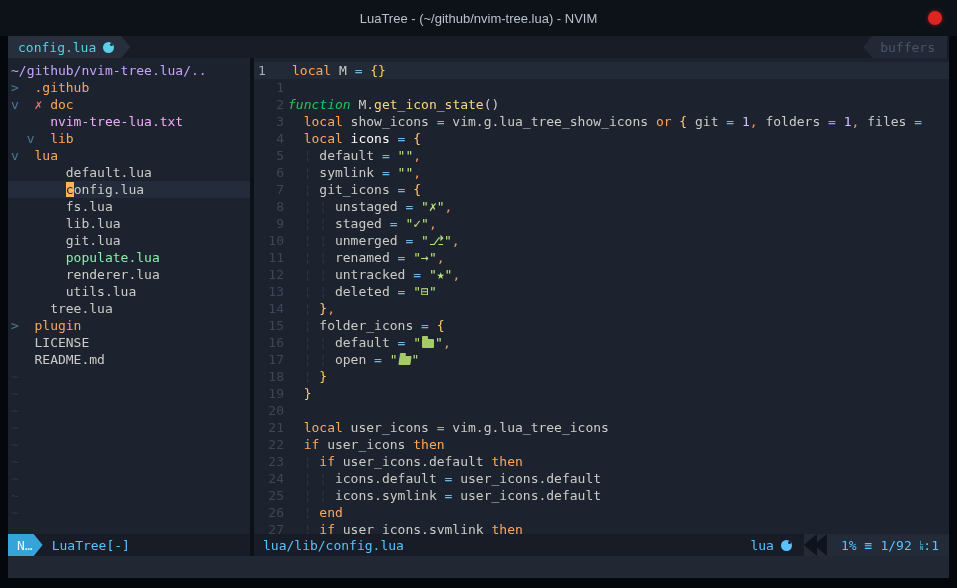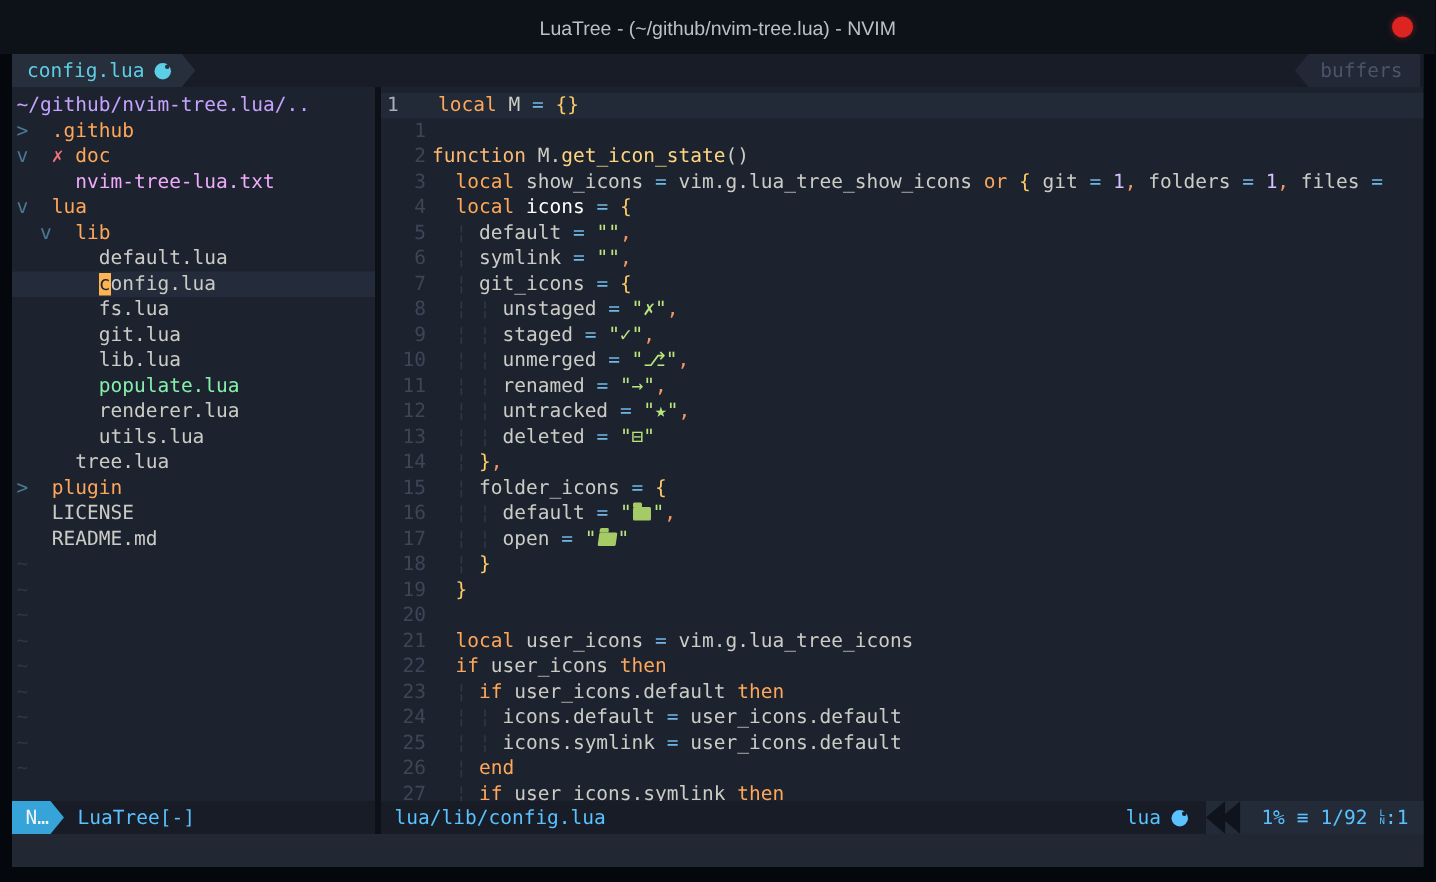--- a/index.html
+++ b/index.html
@@ -82,27 +82,27 @@
       <div class="tab-spacer"></div>
       <div class="buffers-chip">buffers</div>
     </div>
 
     <div class="panes">
       <div class="tree-pane" id="tree">
           <div class="trow" style="padding-left: 3px;"><span style="color: rgb(199, 163, 255);">~/github/nvim-tree.lua/..</span></div>
           <div class="trow" style="padding-left: 3px;"><span style="color: rgb(75, 120, 148);">&gt;  </span><span style="color: rgb(255, 167, 89);">.github</span></div>
           <div class="trow" style="padding-left: 3px;"><span style="color: rgb(75, 120, 148);">v  </span><span style="color: rgb(240, 113, 120);">✗ </span><span style="color: rgb(255, 167, 89);">doc</span></div>
           <div class="trow" style="padding-left: 3px;"><span style="color: rgb(203, 204, 198);">     </span><span style="color: #f0abfc;">nvim-tree-lua.txt</span></div>
+          <div class="trow" style="padding-left: 3px;"><span style="color: rgb(203, 204, 198);">  </span><span style="color: rgb(75, 120, 148);">v  </span><span style="color: rgb(255, 167, 89);">lib</span></div>
           <div class="trow" style="padding-left: 3px;"><span style="color: rgb(75, 120, 148);">v  </span><span style="color: rgb(255, 167, 89);">lua</span></div>
-          <div class="trow" style="padding-left: 3px;"><span style="color: rgb(203, 204, 198);">  </span><span style="color: rgb(75, 120, 148);">v  </span><span style="color: rgb(255, 167, 89);">lib</span></div>
           <div class="trow" style="padding-left: 3px;"><span style="color: rgb(203, 204, 198);">       </span><span style="color: rgb(203, 204, 198);">default.lua</span></div>
           <div class="trow cl" style="padding-left: 3px;"><span style="color: rgb(203, 204, 198);">       </span><span style="background: rgb(255, 180, 84); color: rgb(29, 35, 46);">c</span><span style="color: rgb(203, 204, 198);">onfig.lua</span></div>
           <div class="trow" style="padding-left: 3px;"><span style="color: rgb(203, 204, 198);">       </span><span style="color: rgb(203, 204, 198);">fs.lua</span></div>
+          <div class="trow" style="padding-left: 3px;"><span style="color: rgb(203, 204, 198);">       </span><span style="color: rgb(203, 204, 198);">lib.lua</span></div>
           <div class="trow" style="padding-left: 3px;"><span style="color: rgb(203, 204, 198);">       </span><span style="color: rgb(203, 204, 198);">git.lua</span></div>
-          <div class="trow" style="padding-left: 3px;"><span style="color: rgb(203, 204, 198);">       </span><span style="color: rgb(203, 204, 198);">lib.lua</span></div>
           <div class="trow" style="padding-left: 3px;"><span style="color: rgb(203, 204, 198);">       </span><span style="color: #86efac;">populate.lua</span></div>
           <div class="trow" style="padding-left: 3px;"><span style="color: rgb(203, 204, 198);">       </span><span style="color: rgb(203, 204, 198);">renderer.lua</span></div>
           <div class="trow" style="padding-left: 3px;"><span style="color: rgb(203, 204, 198);">       </span><span style="color: rgb(203, 204, 198);">utils.lua</span></div>
           <div class="trow" style="padding-left: 3px;"><span style="color: rgb(203, 204, 198);">     </span><span style="color: rgb(203, 204, 198);">tree.lua</span></div>
           <div class="trow" style="padding-left: 3px;"><span style="color: rgb(75, 120, 148);">&gt;  </span><span style="color: rgb(255, 167, 89);">plugin</span></div>
           <div class="trow" style="padding-left: 3px;"><span style="color: rgb(203, 204, 198);">   </span><span style="color: rgb(203, 204, 198);">LICENSE</span></div>
           <div class="trow" style="padding-left: 3px;"><span style="color: rgb(203, 204, 198);">   </span><span style="color: rgb(203, 204, 198);">README.md</span></div>
           <div class="trow" style="padding-left: 3px;"><span style="color: rgb(44, 55, 71);">~</span></div>
           <div class="trow" style="padding-left: 3px;"><span style="color: rgb(44, 55, 71);">~</span></div>
           <div class="trow" style="padding-left: 3px;"><span style="color: rgb(44, 55, 71);">~</span></div>
@@ -110,21 +110,21 @@
           <div class="trow" style="padding-left: 3px;"><span style="color: rgb(44, 55, 71);">~</span></div>
           <div class="trow" style="padding-left: 3px;"><span style="color: rgb(44, 55, 71);">~</span></div>
           <div class="trow" style="padding-left: 3px;"><span style="color: rgb(44, 55, 71);">~</span></div>
           <div class="trow" style="padding-left: 3px;"><span style="color: rgb(44, 55, 71);">~</span></div>
           <div class="trow" style="padding-left: 3px;"><span style="color: rgb(44, 55, 71);">~</span></div>
         </div>
       <div class="v-split"></div>
       <div class="editor-pane" id="editor">
           <div class="eline cur-line"><span class="lnum cur">1</span><span class="lcode"><span style="color: rgb(255, 167, 89);">local</span><span style="color: rgb(203, 204, 198);"> M </span><span style="color: rgb(112, 182, 230);">=</span><span style="color: rgb(203, 204, 198);"> </span><span style="color: rgb(255, 204, 102);">{}</span></span></div>
           <div class="eline"><span class="lnum">1</span><span class="lcode"></span></div>
-          <div class="eline"><span class="lnum">2</span><span class="lcode"><span style="color: #fdba74;">function</span><span style="color: rgb(203, 204, 198);"> M.</span><span style="color: rgb(255, 213, 128);">get_icon_state</span><span style="color: rgb(203, 204, 198);">()</span></span></div>
+          <div class="eline"><span class="lnum">2</span><span class="lcode"><span style="color: #22c55e; font-style: italic;">function</span><span style="color: rgb(203, 204, 198);"> M.</span><span style="color: rgb(255, 213, 128);">get_icon_state</span><span style="color: rgb(203, 204, 198);">()</span></span></div>
           <div class="eline"><span class="lnum">3</span><span class="lcode"><span style="color: rgb(203, 204, 198);">  </span><span style="color: rgb(255, 167, 89);">local</span><span style="color: rgb(203, 204, 198);"> show_icons </span><span style="color: rgb(112, 182, 230);">=</span><span style="color: rgb(203, 204, 198);"> vim.g.lua_tree_show_icons </span><span style="color: rgb(255, 167, 89);">or</span><span style="color: rgb(203, 204, 198);"> </span><span style="color: rgb(255, 204, 102);">{</span><span style="color: rgb(203, 204, 198);"> git </span><span style="color: rgb(112, 182, 230);">=</span><span style="color: rgb(203, 204, 198);"> </span><span style="color: rgb(212, 191, 255);">1</span><span style="color: rgb(242, 150, 104);">,</span><span style="color: rgb(203, 204, 198);"> folders </span><span style="color: rgb(112, 182, 230);">=</span><span style="color: rgb(203, 204, 198);"> </span><span style="color: rgb(212, 191, 255);">1</span><span style="color: rgb(242, 150, 104);">,</span><span style="color: rgb(203, 204, 198);"> files </span><span style="color: rgb(112, 182, 230);">=</span></span></div>
           <div class="eline"><span class="lnum">4</span><span class="lcode"><span style="color: rgb(203, 204, 198);">  </span><span style="color: rgb(255, 167, 89);">local</span><span style="color: #ffffff;"> icons </span><span style="color: rgb(112, 182, 230);">=</span><span style="color: rgb(203, 204, 198);"> </span><span style="color: rgb(255, 204, 102);">{</span></span></div>
           <div class="eline"><span class="lnum">5</span><span class="lcode"><span style="color: rgb(203, 204, 198);">  </span><span style="color: rgb(46, 55, 69);">¦ </span><span style="color: rgb(203, 204, 198);">default </span><span style="color: rgb(112, 182, 230);">=</span><span style="color: rgb(203, 204, 198);"> </span><span style="color: rgb(186, 230, 126);">""</span><span style="color: rgb(242, 150, 104);">,</span></span></div>
           <div class="eline"><span class="lnum">6</span><span class="lcode"><span style="color: rgb(203, 204, 198);">  </span><span style="color: rgb(46, 55, 69);">¦ </span><span style="color: rgb(203, 204, 198);">symlink </span><span style="color: rgb(112, 182, 230);">=</span><span style="color: rgb(203, 204, 198);"> </span><span style="color: rgb(186, 230, 126);">""</span><span style="color: rgb(242, 150, 104);">,</span></span></div>
           <div class="eline"><span class="lnum">7</span><span class="lcode"><span style="color: rgb(203, 204, 198);">  </span><span style="color: rgb(46, 55, 69);">¦ </span><span style="color: rgb(203, 204, 198);">git_icons </span><span style="color: rgb(112, 182, 230);">=</span><span style="color: rgb(203, 204, 198);"> </span><span style="color: rgb(255, 204, 102);">{</span></span></div>
           <div class="eline"><span class="lnum">8</span><span class="lcode"><span style="color: rgb(203, 204, 198);">  </span><span style="color: rgb(46, 55, 69);">¦ </span><span style="color: rgb(46, 55, 69);">¦ </span><span style="color: rgb(203, 204, 198);">unstaged </span><span style="color: rgb(112, 182, 230);">=</span><span style="color: rgb(203, 204, 198);"> </span><span style="color: rgb(186, 230, 126);">"✗"</span><span style="color: rgb(242, 150, 104);">,</span></span></div>
           <div class="eline"><span class="lnum">9</span><span class="lcode"><span style="color: rgb(203, 204, 198);">  </span><span style="color: rgb(46, 55, 69);">¦ </span><span style="color: rgb(46, 55, 69);">¦ </span><span style="color: rgb(203, 204, 198);">staged </span><span style="color: rgb(112, 182, 230);">=</span><span style="color: rgb(203, 204, 198);"> </span><span style="color: rgb(186, 230, 126);">"✓"</span><span style="color: rgb(242, 150, 104);">,</span></span></div>
           <div class="eline"><span class="lnum">10</span><span class="lcode"><span style="color: rgb(203, 204, 198);">  </span><span style="color: rgb(46, 55, 69);">¦ </span><span style="color: rgb(46, 55, 69);">¦ </span><span style="color: rgb(203, 204, 198);">unmerged </span><span style="color: rgb(112, 182, 230);">=</span><span style="color: rgb(203, 204, 198);"> </span><span style="color: rgb(186, 230, 126);">"⎇"</span><span style="color: rgb(242, 150, 104);">,</span></span></div>
           <div class="eline"><span class="lnum">11</span><span class="lcode"><span style="color: rgb(203, 204, 198);">  </span><span style="color: rgb(46, 55, 69);">¦ </span><span style="color: rgb(46, 55, 69);">¦ </span><span style="color: rgb(203, 204, 198);">renamed </span><span style="color: rgb(112, 182, 230);">=</span><span style="color: rgb(203, 204, 198);"> </span><span style="color: rgb(186, 230, 126);">"→"</span><span style="color: rgb(242, 150, 104);">,</span></span></div>
           <div class="eline"><span class="lnum">12</span><span class="lcode"><span style="color: rgb(203, 204, 198);">  </span><span style="color: rgb(46, 55, 69);">¦ </span><span style="color: rgb(46, 55, 69);">¦ </span><span style="color: rgb(203, 204, 198);">untracked </span><span style="color: rgb(112, 182, 230);">=</span><span style="color: rgb(203, 204, 198);"> </span><span style="color: rgb(186, 230, 126);">"★"</span><span style="color: rgb(242, 150, 104);">,</span></span></div>

